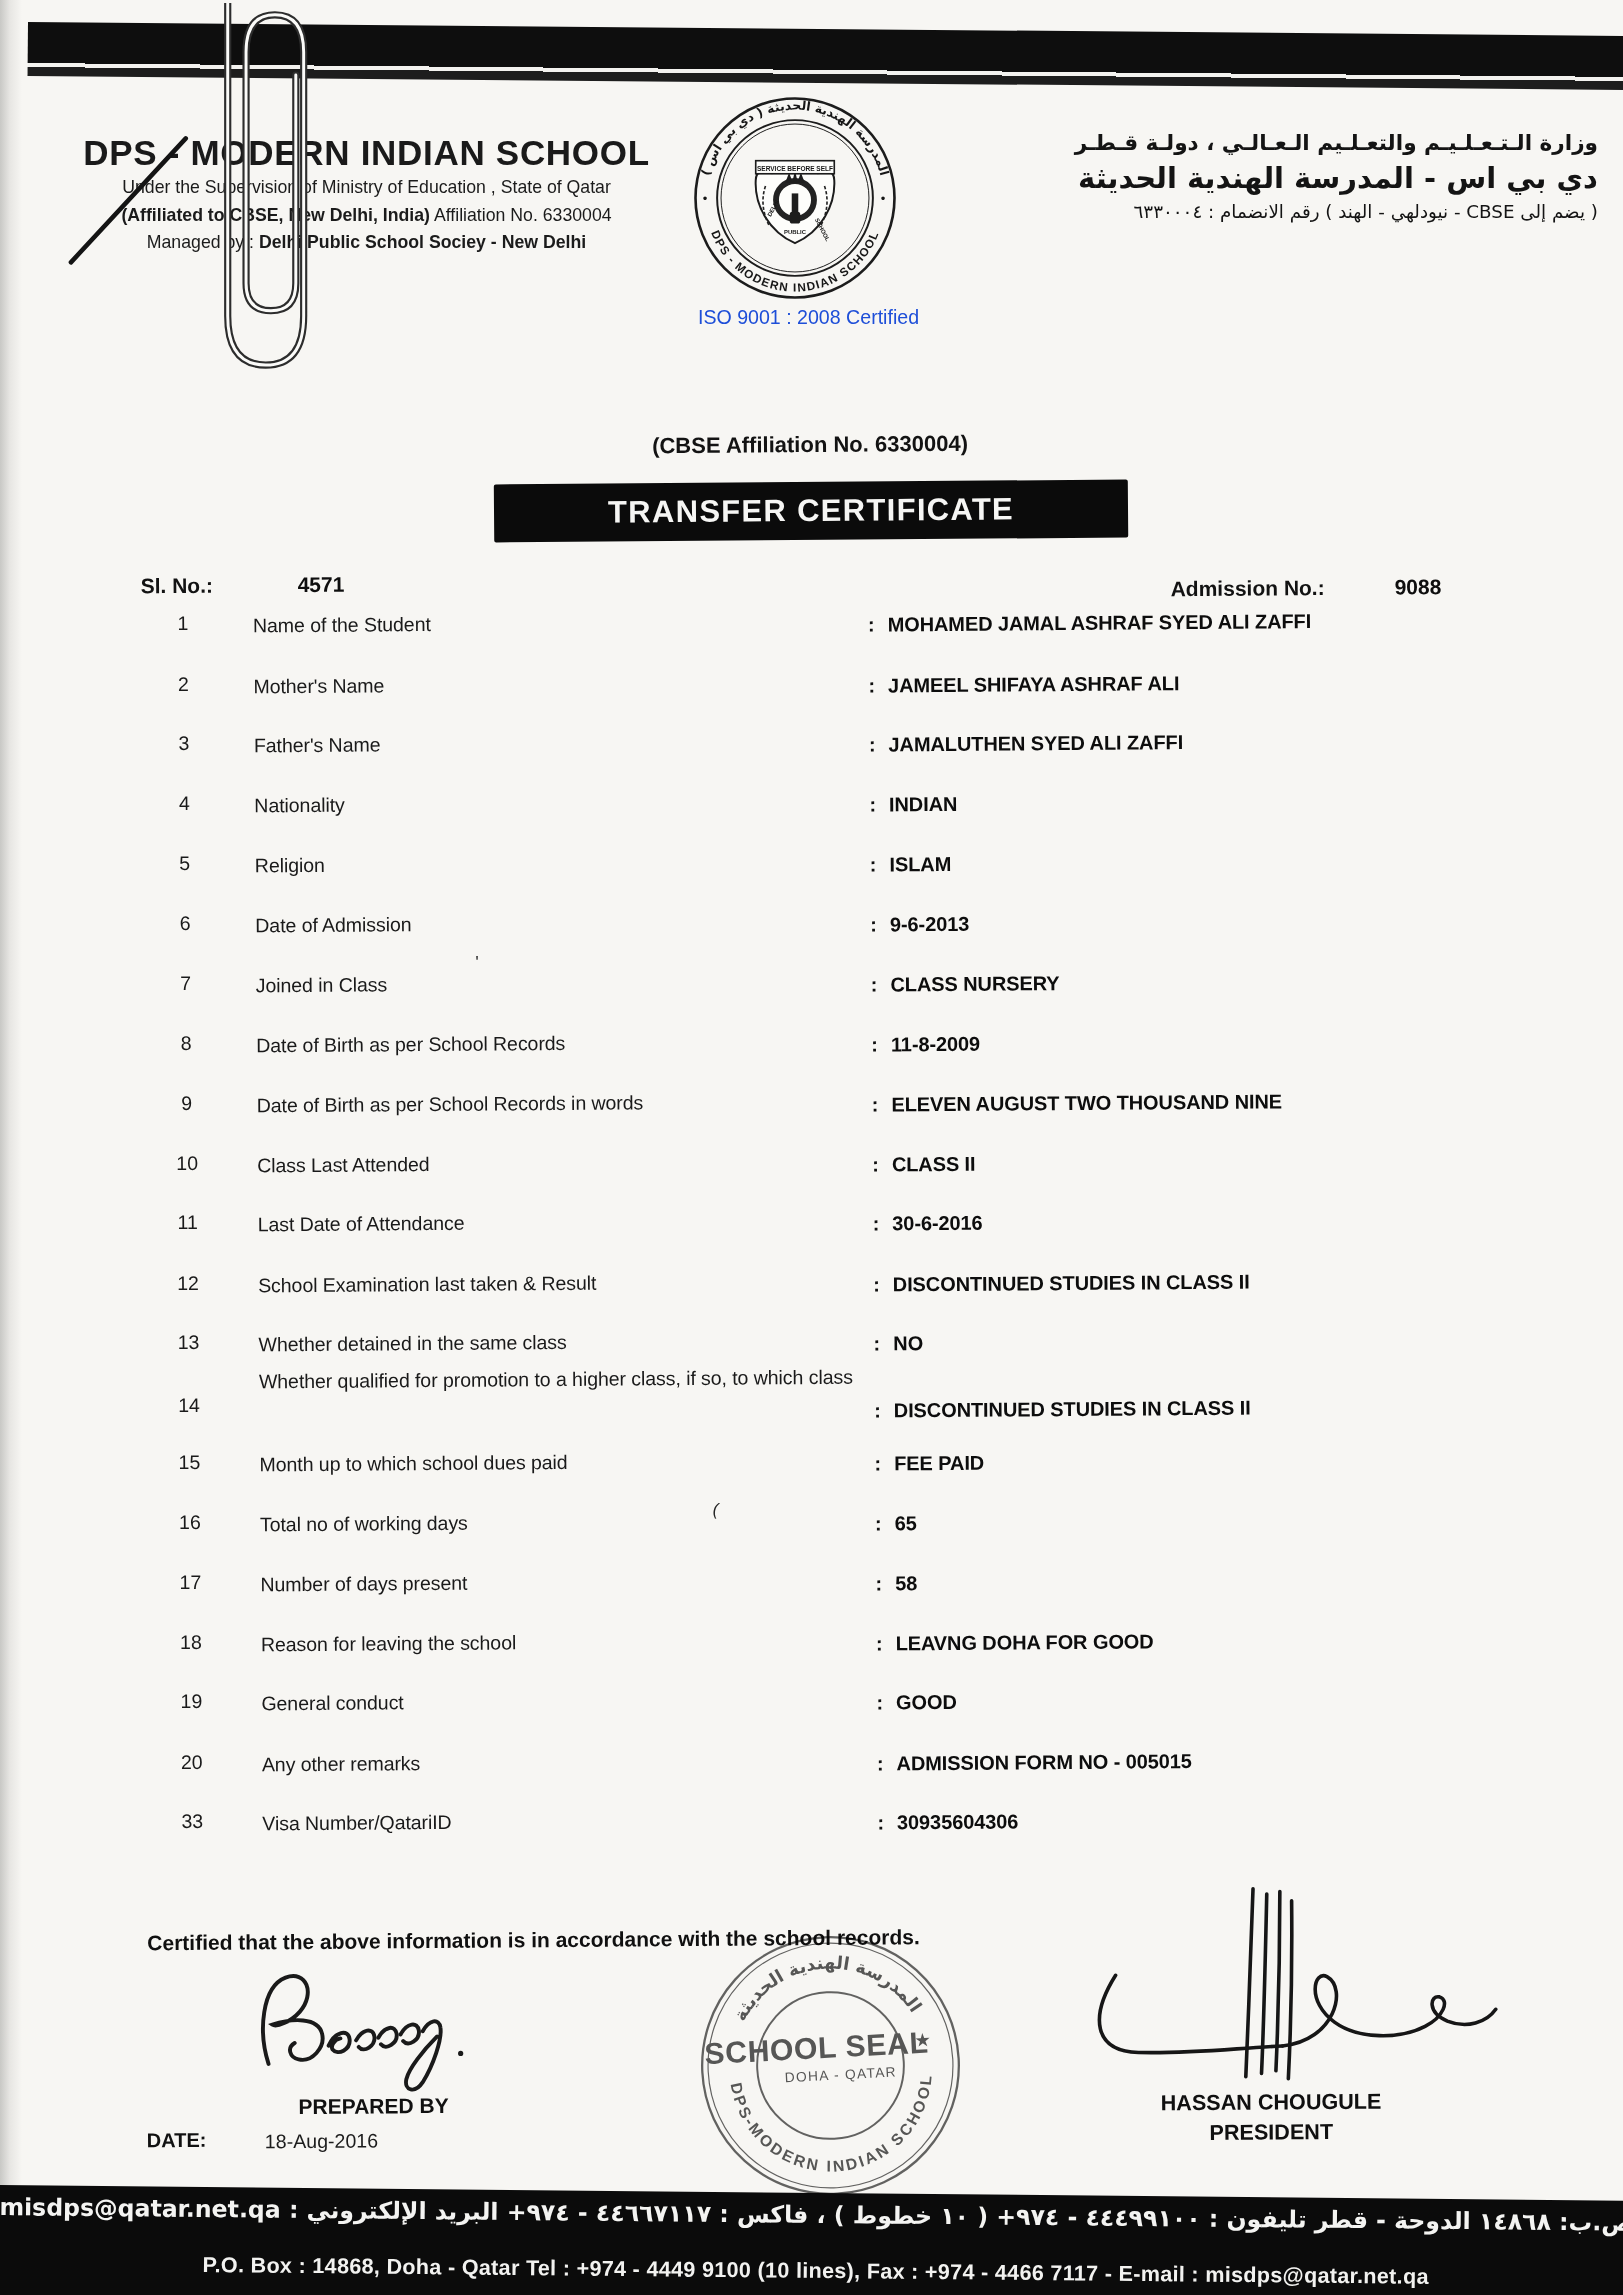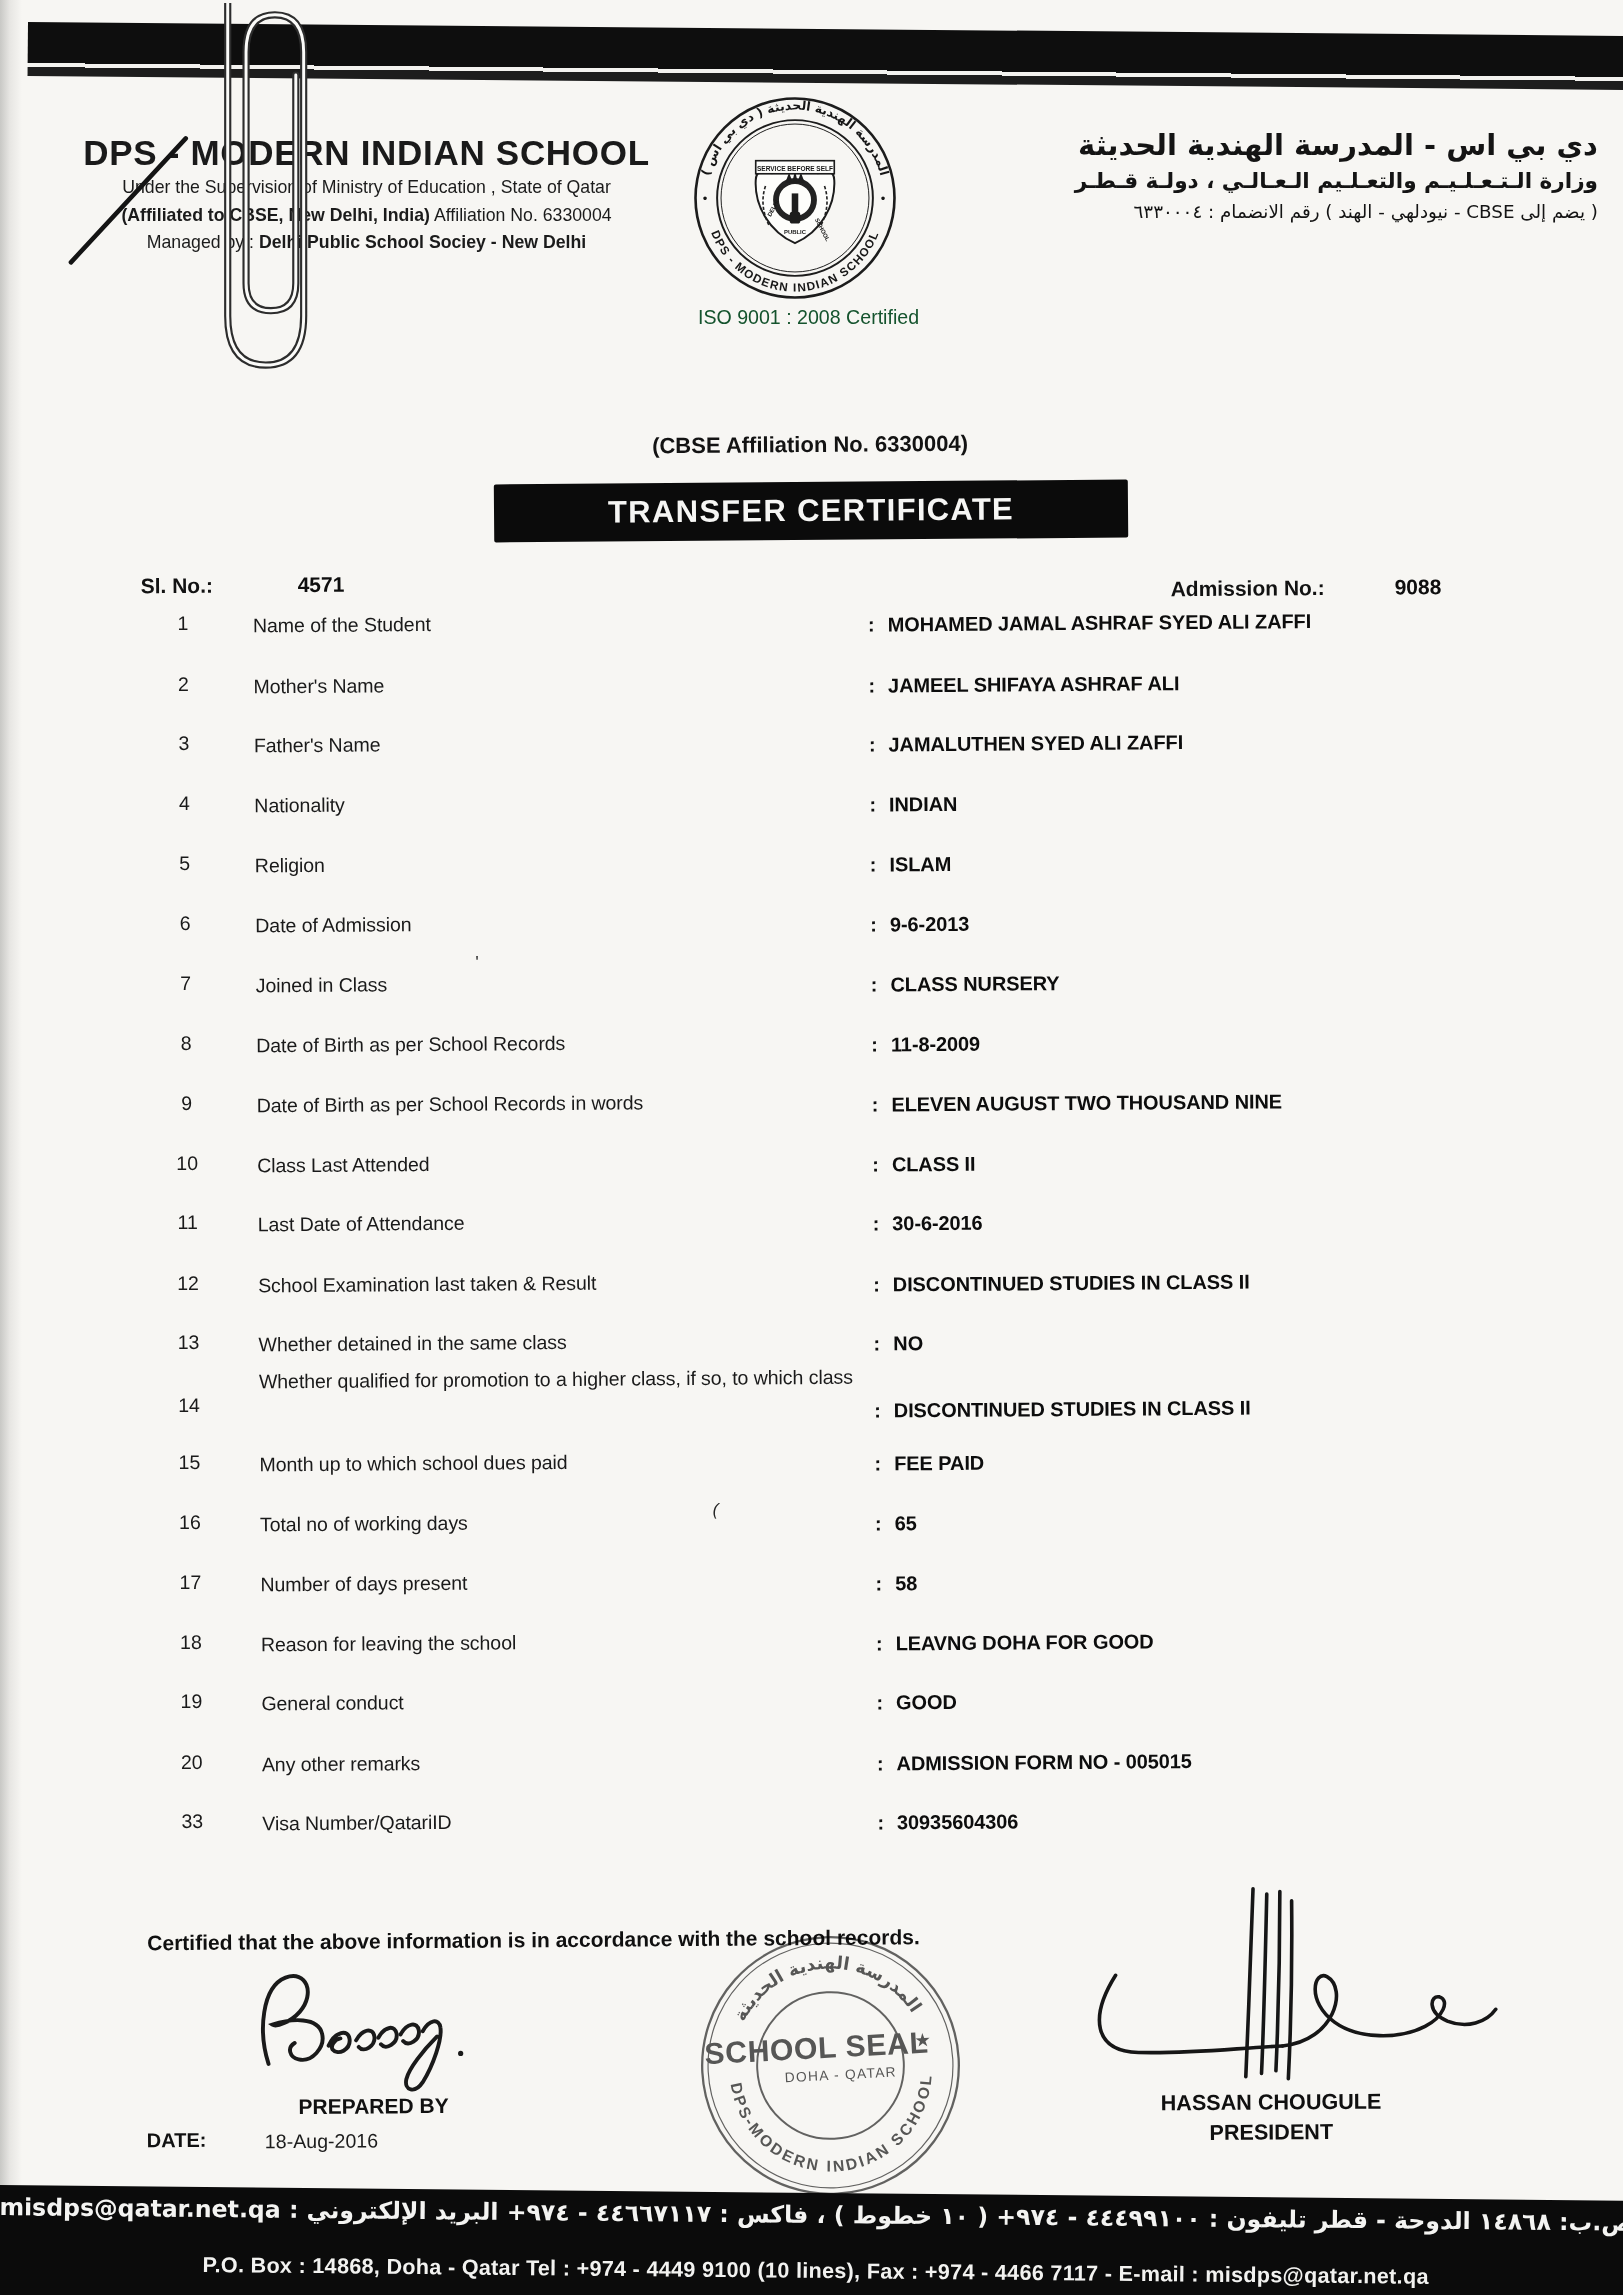--- a/index.html
+++ b/index.html
@@ -14,21 +14,21 @@
     background:linear-gradient(to right,#c8c8c5 0%,#e7e6e3 45%,rgba(247,246,243,0) 100%);}
   
   #top-bar{left:27.5px;top:22px;width:1617px;height:54px;
     transform:rotate(0.5deg);transform-origin:0 0;
     background:linear-gradient(to bottom,#0e0e0e 0px,#0e0e0e 41px,#f3f2ef 41px,#f3f2ef 45px,#1d1d1d 45px,#1d1d1d 54px);}
   
   #head-block{left:39px;top:131px;width:655px;text-align:center;}
   #school-name{font-size:35px;font-weight:600;letter-spacing:0.7px;color:#1a1a1a;line-height:43px;}
   .head-line{font-size:17.7px;line-height:27.5px;color:#1b1b1b;}
   .head-line b{font-weight:700;}
-  #iso-line{left:668px;top:306px;width:281px;text-align:center;font-size:19.6px;color:#14532d;}
+  #iso-line{left:668px;top:306px;width:281px;text-align:center;font-size:19.6px;color:#1d4ed8;}
   
   #arabic-block{left:936px;top:126px;width:662px;text-align:right;direction:rtl;
      font-family:"DejaVu Sans", sans-serif;color:#141414;}
   #ar1{font-size:29px;font-weight:700;line-height:38px;}
   #ar2{font-size:21.6px;font-weight:700;line-height:33px;}
   #ar3{font-size:18.3px;line-height:29px;}
   #ar4{font-size:17px;font-weight:700;line-height:27.5px;}
   
   #typed{position:absolute;left:0;top:0;width:1624px;height:2295px;
     transform:rotate(-0.45deg);transform-origin:812px 1145px;}
@@ -110,22 +110,22 @@
       <g transform="translate(0,-54)">
         <rect x="-60" y="-10" width="120" height="20" fill="#fdfdfb" stroke="#1c1c1c" stroke-width="2.5"></rect>
         <text x="0" y="5" font-size="10" font-weight="700" fill="#161616" text-anchor="middle">SERVICE BEFORE SELF</text>
       </g>
     </g>
   </svg>
 
   <div id="iso-line" class="abs">ISO 9001 : 2008 Certified</div>
 
   <div id="arabic-block" class="abs">
+    <div id="ar2">وزارة الـتـعـلـيـم والتعـلـيم الـعـالـي ، دولـة قـطـر</div>
     <div id="ar1">دي بي اس - المدرسة الهندية الحديثة</div>
-    <div id="ar2">وزارة الـتـعـلـيـم والتعـلـيم الـعـالـي ، دولـة قـطـر</div>
     <div id="ar3">( يضم إلى CBSE - نيودلهي - الهند )  رقم الانضمام : ٦٣٣٠٠٠٤</div>
   </div>
 
   <div id="typed">
 
     <div id="cbse-line" class="abs">(CBSE Affiliation No. 6330004)</div>
 
     <div id="tc-banner" class="abs">
       <span>TRANSFER CERTIFICATE</span>
     </div>

